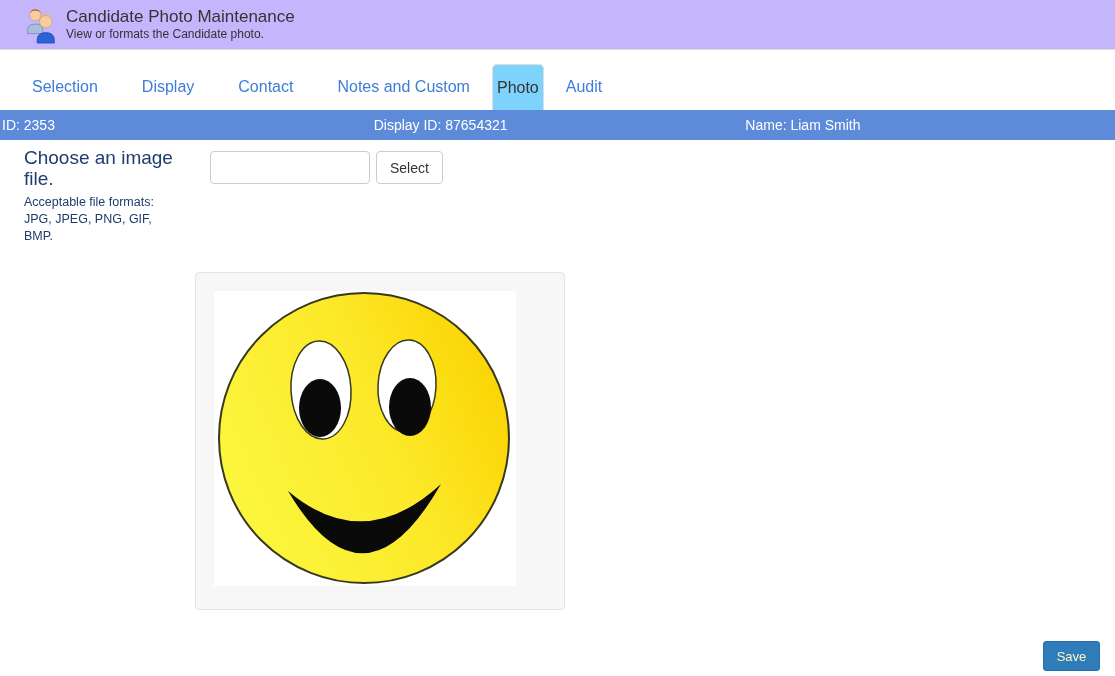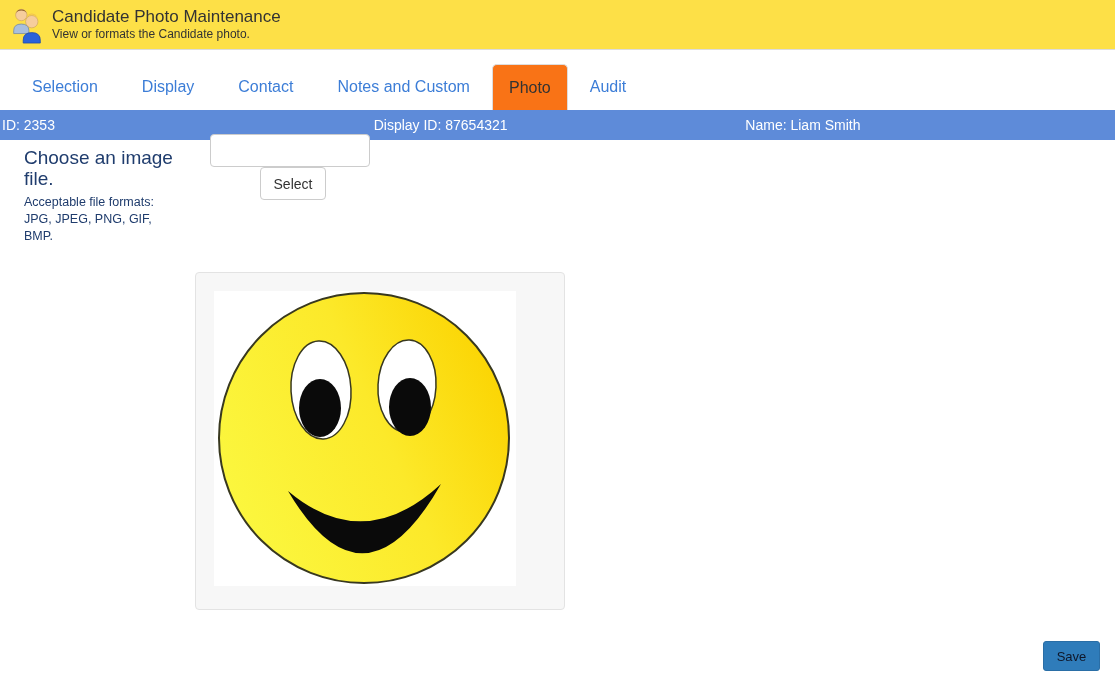--- a/index.html
+++ b/index.html
@@ -8,25 +8,25 @@
     position: relative;
     background: #ffffff;
     font-family: "Liberation Sans", sans-serif;
     overflow: hidden;
     color: #333;
   }
 
   
   .app-header {
     height: 49px;
-    background: #fde047;
+    background: #c4b5fd;
     border-bottom: 1px solid #dcdcdc;
     display: flex;
     align-items: center;
-    padding-left: 8px;
+    padding-left: 22px;
     box-sizing: content-box;
   }
   .app-icon { width: 38px; height: 38px; display: inline-flex; margin-right: 6px; }
   .app-title { font-size: 17px; color: #333; line-height: 20px; }
   .app-subtitle { font-size: 12px; color: #333; line-height: 15px; }
 
   
   .tabs {
     margin-top: 14px;
     height: 46px;
@@ -37,23 +37,23 @@
   .tab {
     display: flex;
     align-items: center;
     padding: 0 22px;
     font-size: 16px;
     color: #3c7dd7;
     cursor: pointer;
     white-space: nowrap;
   }
   .tab.active {
-    padding: 0 16px;
+    padding: 0 4px;
     color: #333;
-    background: #f97316;
+    background: #7dd3fc;
     border: 1px solid #ddd;
     border-bottom: none;
     border-radius: 5px 5px 0 0;
   }
 
   
   .record-bar {
     height: 30px;
     background: #5e8bd9;
     display: flex;
@@ -83,24 +83,23 @@
   }
   .instructions p {
     margin: 0;
     font-size: 12.5px;
     line-height: 17px;
   }
 
   
   .file-row {
     position: absolute;
-    left: 210px; top: 134px;
+    left: 210px; top: 151px;
     display: flex;
     align-items: center;
-    flex-direction: column;
   }
   .file-input {
     width: 160px;
     height: 33px;
     box-sizing: border-box;
     border: 1px solid #ccc;
     border-radius: 4px;
     padding: 0 8px;
     font-size: 14px;
     font-family: "Liberation Sans", sans-serif;
@@ -137,21 +136,21 @@
   }
 
   
   .save-btn {
     position: absolute;
     left: 1043px; top: 641px;
     width: 57px; height: 30px;
     background: #2f7cba;
     border: 1px solid #2a6ea6;
     border-radius: 3px;
-    color: #0f172a;
+    color: #fef9c3;
     font-size: 13px;
     font-family: "Liberation Sans", sans-serif;
     cursor: pointer;
   }
 </style>
 </head>
 <body>
 
 <header class="app-header">
   <span class="app-icon">

